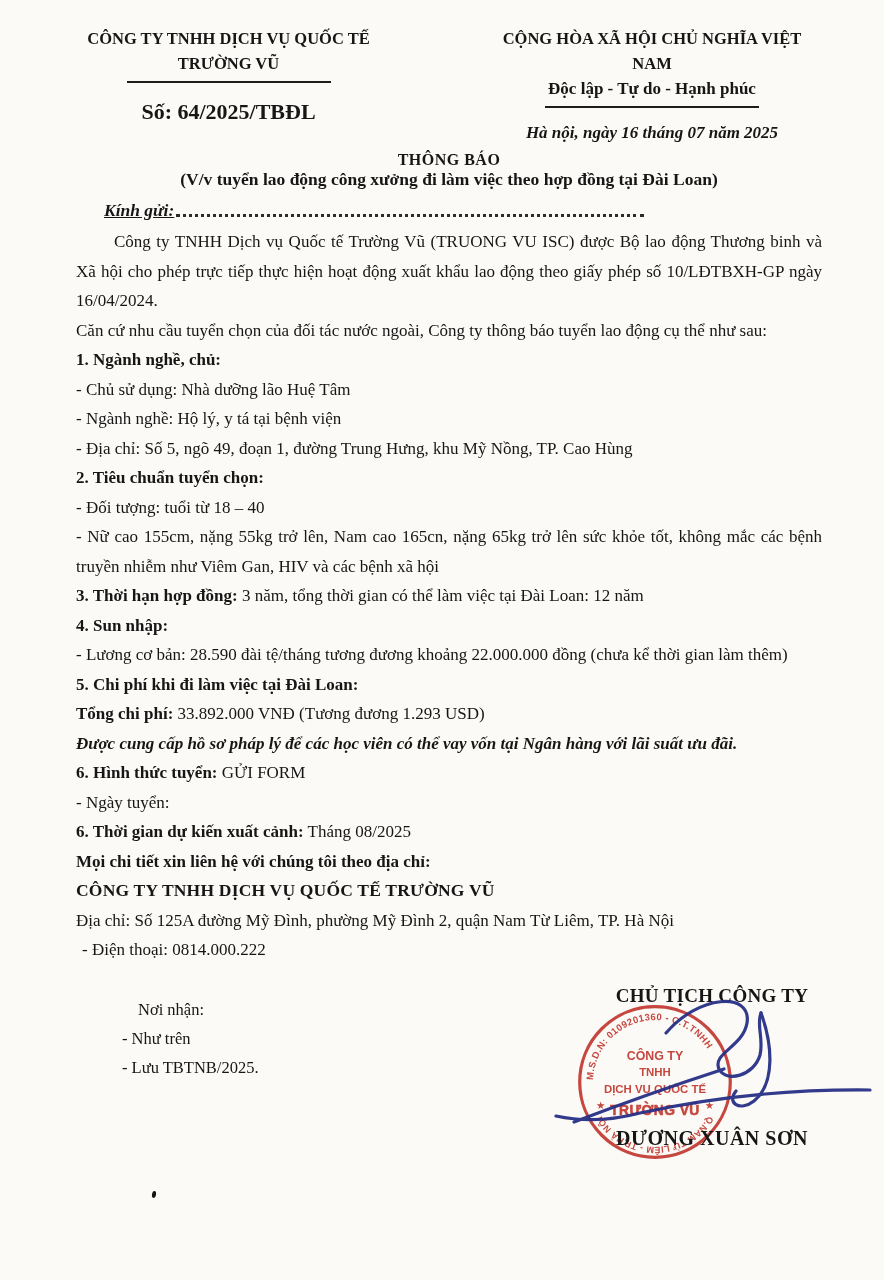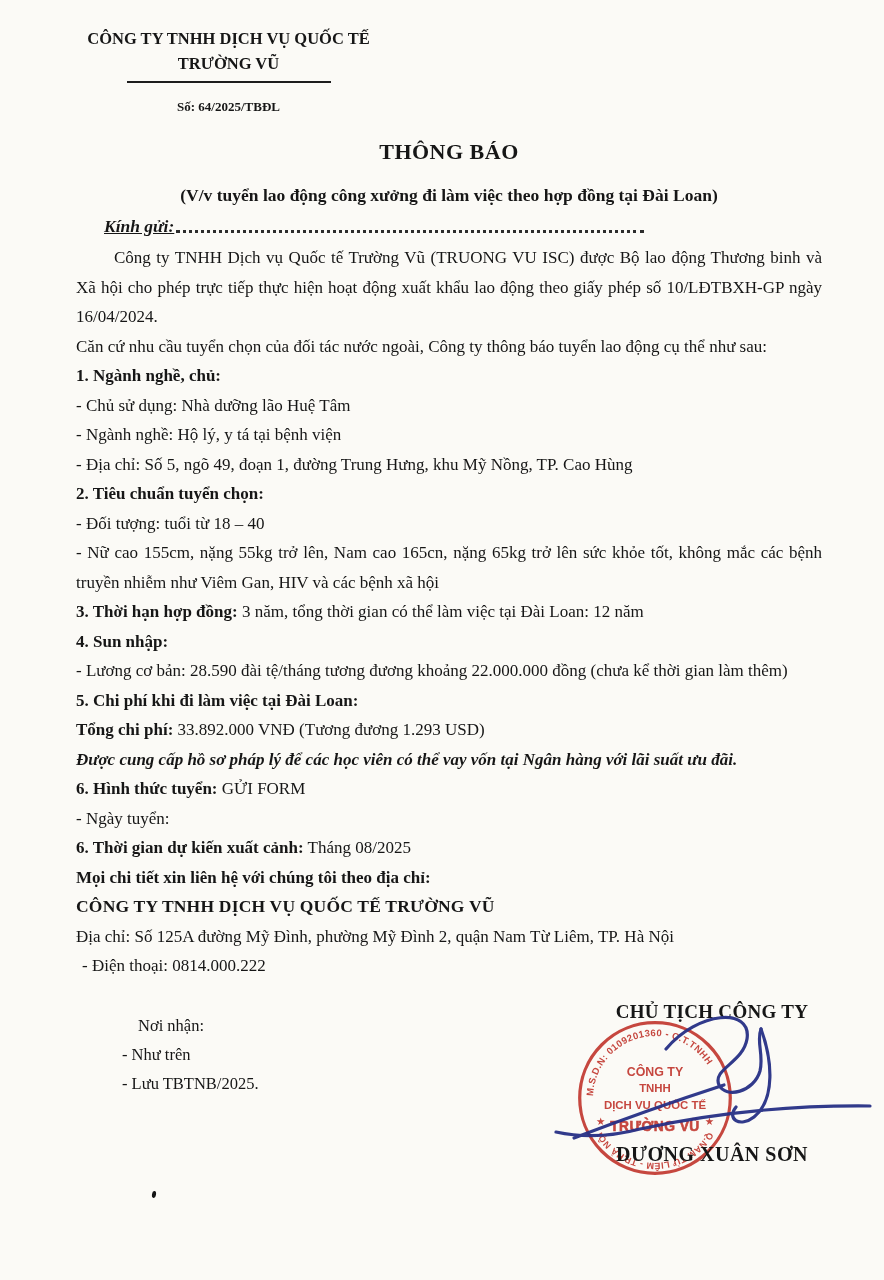--- a/index.html
+++ b/index.html
@@ -15,26 +15,26 @@
 
   
   .hdr{display:flex;justify-content:space-between;align-items:flex-start;}
   .hdr-left{width:305px;text-align:center;}
   .hdr-right{width:340px;text-align:center;}
   .hdr-line{font-weight:bold;font-size:16.5px;line-height:25px;}
   .hdr-line2{font-weight:bold;font-size:17px;line-height:25px;}
   .rule{height:2.4px;background:#1d1d1d;margin:5px auto 0;}
   .rule-l{width:204px;}
   .rule-r{width:214px;}
-  .doc-number{margin-top:16px;font-weight:bold;font-size:13px;}
+  .doc-number{margin-top:16px;font-weight:bold;font-size:22px;}
   .place-date{margin-top:15px;font-weight:bold;font-style:italic;font-size:17px;}
 
   
-  .doc-title{margin-top:24px;text-align:center;font-size:22px;font-weight:bold;letter-spacing:.5px;}
-  .doc-subtitle{margin-top:20px;text-align:center;font-size:17.5px;font-weight:bold;}
+  .doc-title{margin-top:8px;text-align:center;font-size:16px;font-weight:bold;letter-spacing:.5px;}
+  .doc-subtitle{margin-top:0;text-align:center;font-size:17.5px;font-weight:bold;}
 
   
   .salutation{margin-top:10px;padding-left:28px;display:flex;align-items:flex-end;font-size:17.5px;}
   .salutation .kg{font-weight:bold;font-style:italic;text-decoration:underline;}
   .dots{width:468px;border-bottom:3px dotted #2c2c2c;margin:0 0 4px 2px;}
 
   
   .content{margin-top:6px;font-size:17px;line-height:29.5px;}
   .content p{margin:0;text-align:justify;}
   .indent{text-indent:38px;}
@@ -61,20 +61,26 @@
 <body>
 
 <div class="page">
 
   <div class="hdr">
     <div class="hdr-left">
       <div class="hdr-line">CÔNG TY TNHH DỊCH VỤ QUỐC TẾ</div>
       <div class="hdr-line">TRƯỜNG VŨ</div>
       <div class="rule rule-l"></div>
       <div class="doc-number">Số: 64/2025/TBĐL</div>
+    </div>
+    <div class="hdr-right">
+      <div class="hdr-line">CỘNG HÒA XÃ HỘI CHỦ NGHĨA VIỆT NAM</div>
+      <div class="hdr-line2">Độc lập - Tự do - Hạnh phúc</div>
+      <div class="rule rule-r"></div>
+      <div class="place-date">Hà nội, ngày 16 tháng 07 năm 2025</div>
     </div>
   </div>
 
   <div class="doc-title">THÔNG BÁO</div>
   <div class="doc-subtitle">(V/v tuyển lao động công xưởng đi làm việc theo hợp đồng tại Đài Loan)</div>
 
   <div class="salutation">
     <span class="kg">Kính gửi:</span>
     <span class="dots"></span>
   </div>

